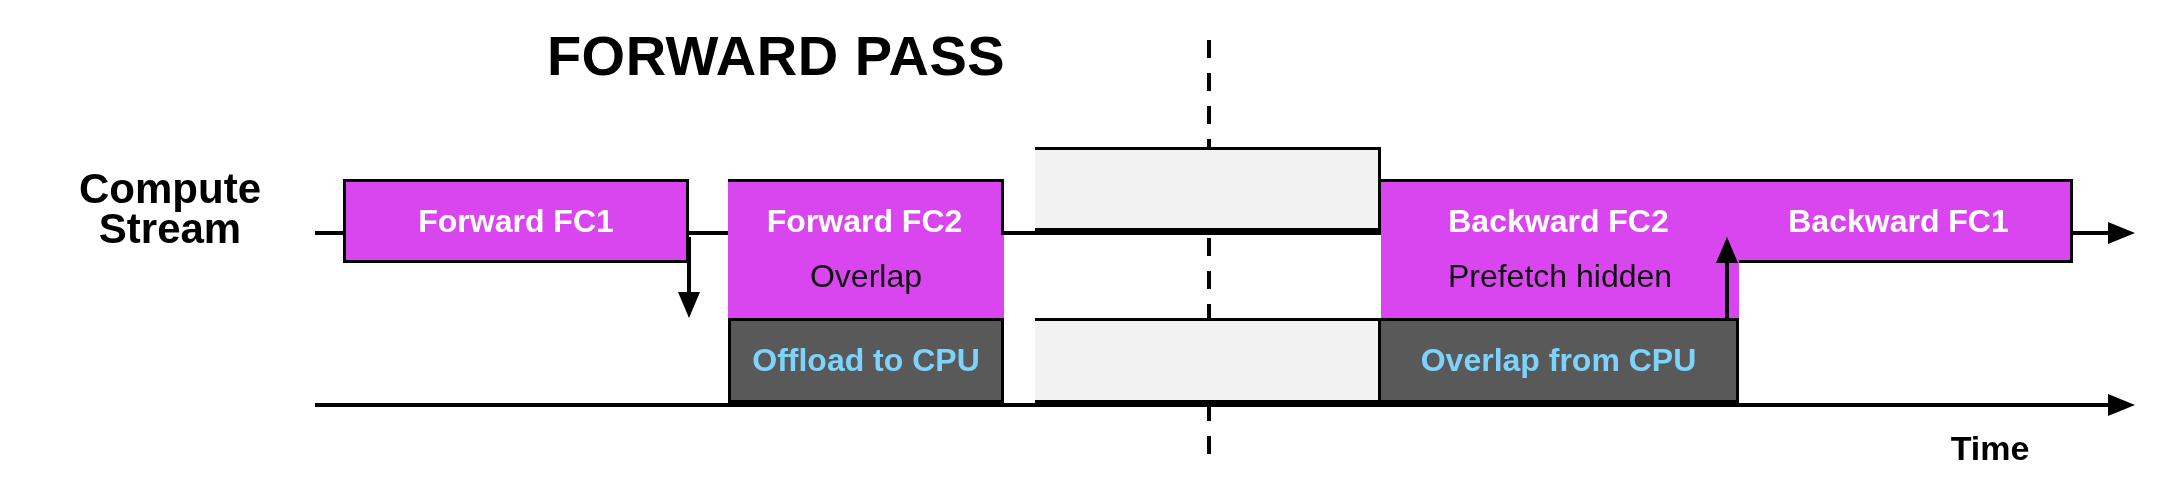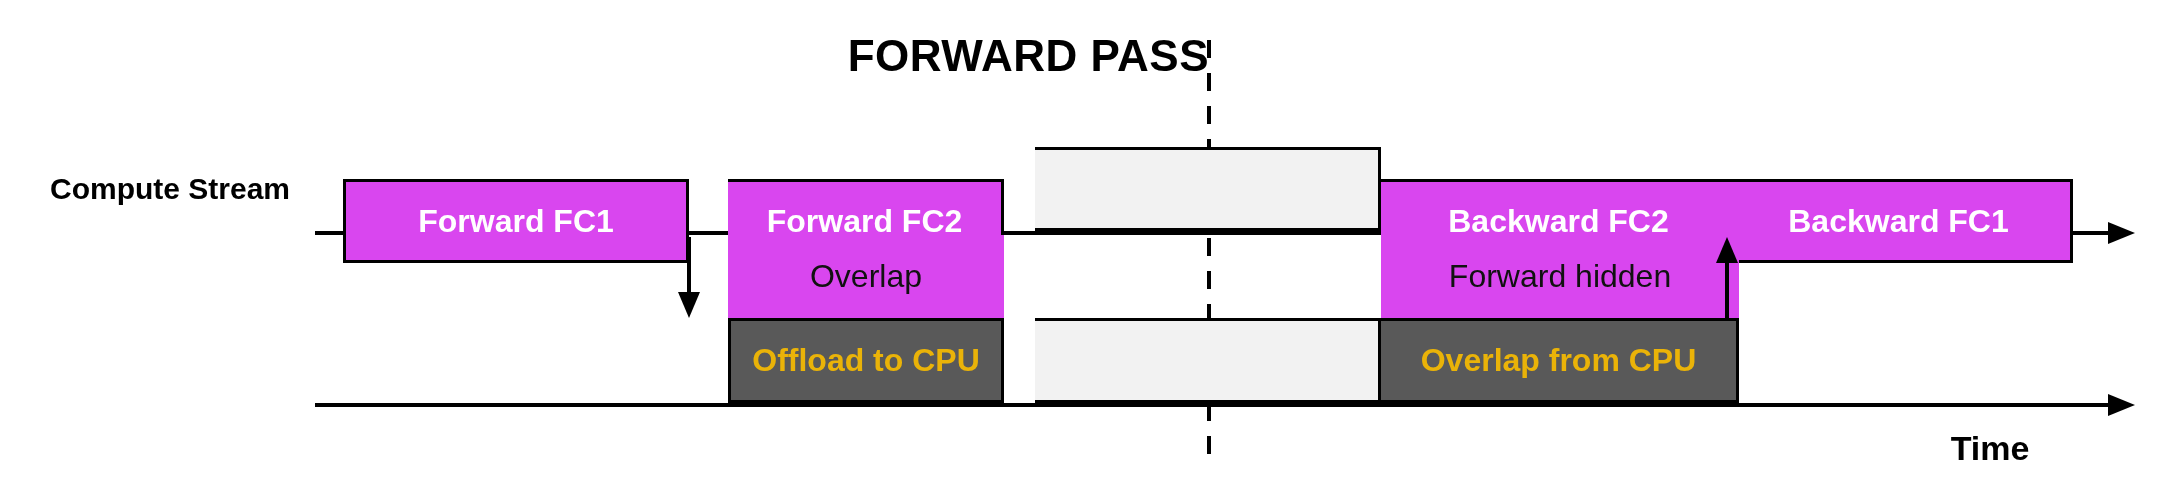--- a/index.html
+++ b/index.html
@@ -12,40 +12,40 @@
     font-family: "Liberation Sans", sans-serif;
     color: #000000;
   }
   .abs { position: absolute; }
 
   
   .section-title {
     top: 30px;
     height: 52px;
     line-height: 52px;
-    font-size: 44px;
+    font-size: 56px;
     font-weight: bold;
-    text-align: right;
+    text-align: center;
     letter-spacing: 0.5px;
   }
   .title-forward  { left: 343px;  width: 866px; }
   .title-backward { left: 1207px; width: 866px; }
 
   
   .divider {
     left: 1207px; top: 40px;
     width: 4px; height: 428px;
     background: repeating-linear-gradient(to bottom, #000 0px, #000 18px, transparent 18px, transparent 33px);
   }
 
   
   .stream-label {
     left: 20px; width: 300px;
     height: 40px; line-height: 40px;
-    font-size: 30px; font-weight: bold;
+    font-size: 42px; font-weight: bold;
     text-align: center;
   }
   .label-compute { top: 169px; }
   .label-d2h     { top: 368px; }
 
   
   .axis-line { left: 315px; width: 1795px; height: 4px; background: #000; }
   .axis-compute { top: 231px; }
   .axis-d2h     { top: 403px; }
   .axis-arrowhead {
@@ -62,21 +62,21 @@
     box-sizing: border-box;
     border: 3px solid #000;
     display: flex; align-items: center; justify-content: center;
     font-size: 32px; font-weight: bold;
     text-align: center;
   }
   .no-left { border-left: none; }
   .row-compute { top: 147px; height: 84px; }
   .row-d2h     { top: 318px; height: 85px; }
   .compute-block  { background: #d946ef; color: #ffffff; margin-top: 32px; }
-  .transfer-block { background: #595959; color: #eab308; }
+  .transfer-block { background: #595959; color: #7dd3fc; }
   .idle-block     { background: #F2F2F2; }
 
   .col-1 { left: 343px;  width: 346px; }
   .col-2 { left: 728px;  width: 276px; }
   .col-3 { left: 1035px; width: 346px; }
   .col-4 { left: 1381px; width: 358px; }
   .col-5 { left: 1727px; width: 346px; }
 
   
   .annotation-box {
@@ -136,21 +136,21 @@
     <span>Backward FC2</span>
   </div>
   <div class="abs block row-compute col-5 compute-block no-left">
     <span>Backward FC1</span>
   </div>
 
   <div class="abs annotation-box col-2">
     <span>Overlap</span>
   </div>
   <div class="abs annotation-box col-4">
-    <span>Forward hidden</span>
+    <span>Prefetch hidden</span>
   </div>
 
   <div class="abs block row-d2h col-2 transfer-block">
     <span>Offload to CPU</span>
   </div>
   <div class="abs block row-d2h col-3 idle-block no-left">
     <span></span>
   </div>
   <div class="abs block row-d2h col-4 transfer-block no-left">
     <span>Overlap from CPU</span>

